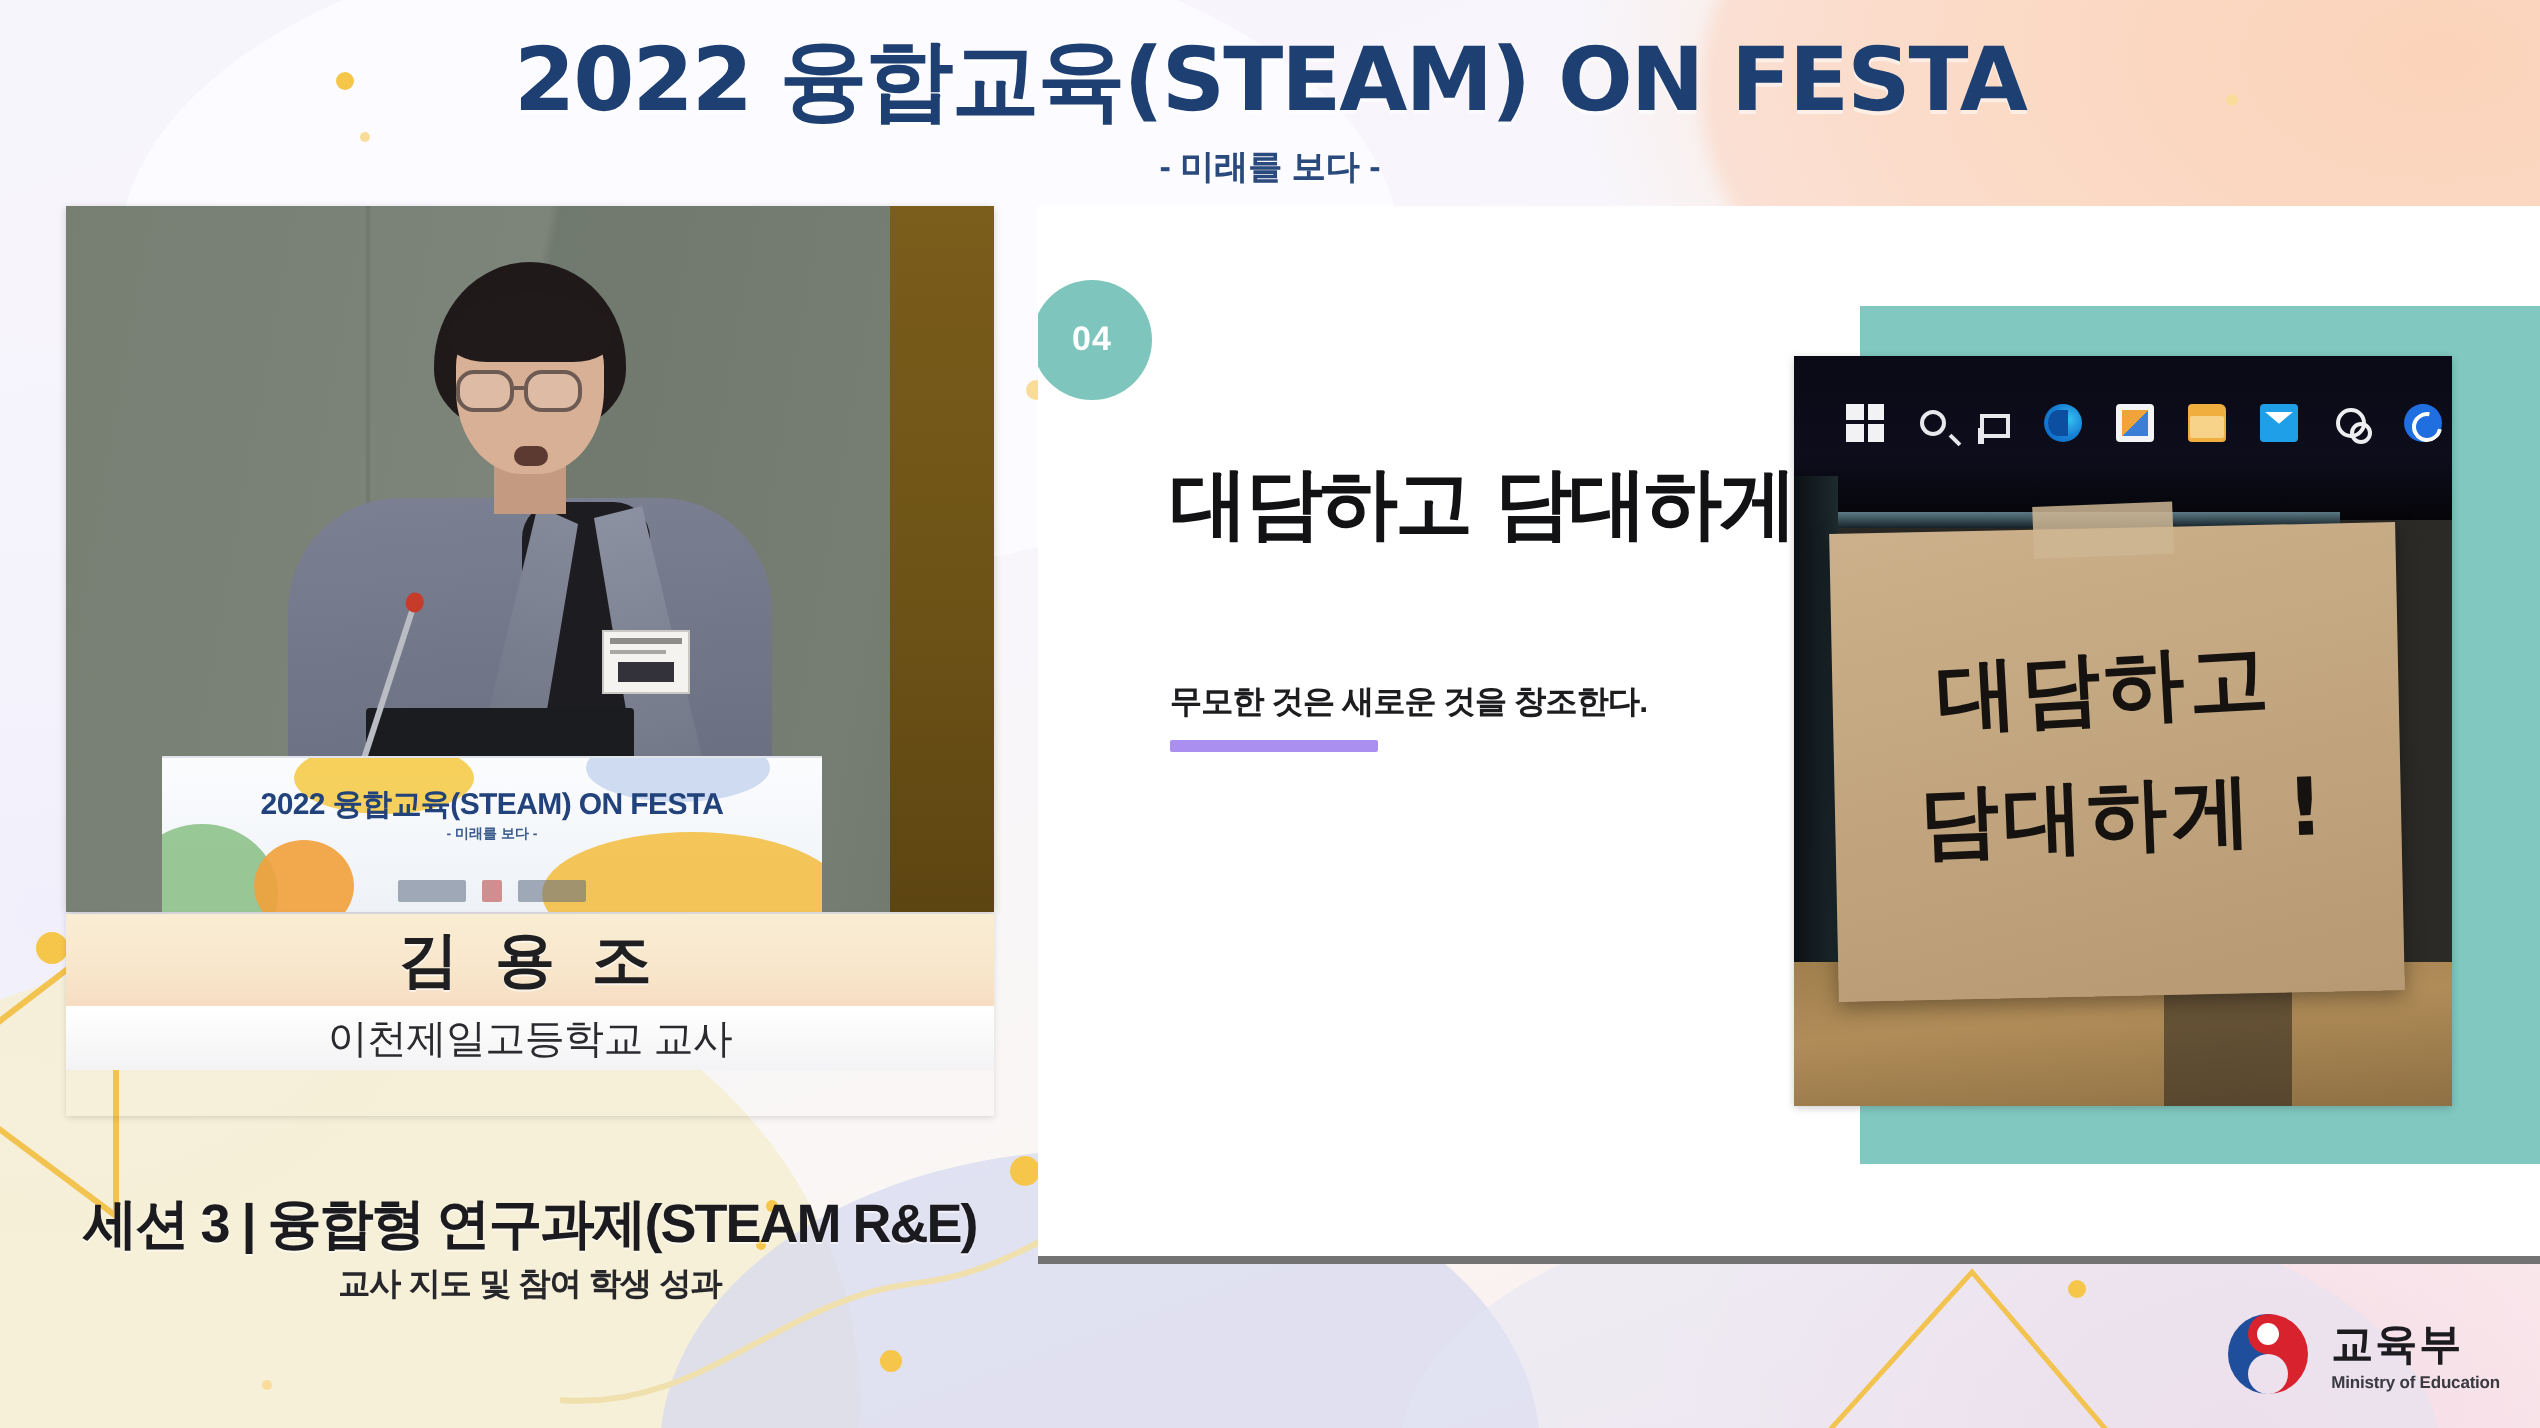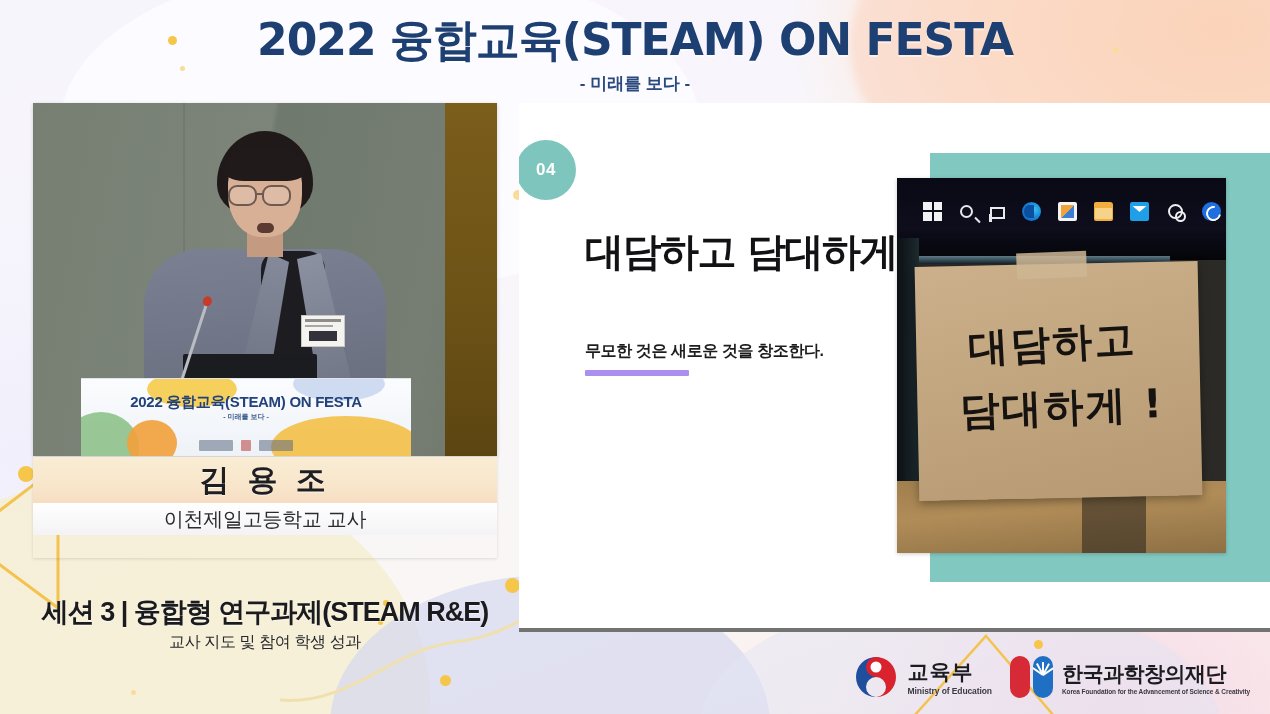--- a/index.html
+++ b/index.html
@@ -139,21 +139,21 @@
   .name-txt { font-size:30px; font-weight:bold; color:#1f1f22; letter-spacing:5px;
     text-shadow:0 1px 0 rgba(255,255,255,.6); }
   .affil-bar { height:32px; background:linear-gradient(180deg,#ffffff,#f3f3f5);
     display:flex; align-items:center; justify-content:center; }
   .affil-txt { font-size:20px; color:#2b2b2f; letter-spacing:-.3px; }
 
   
   .session { position:absolute; left:33px; top:574px; width:464px; z-index:6; text-align:center;margin-top:20px; }
   .session-main { font-size:27px; font-weight:bold; color:#1b1b1f; letter-spacing:-1px;
     text-shadow:0 1px 0 rgba(255,255,255,.55); white-space:nowrap; }
-  .session-sub { margin-top:2px; font-size:16px; font-weight:normal; color:#26262b; letter-spacing:-.4px; }
+  .session-sub { margin-top:2px; font-size:16px; font-weight:bold; color:#26262b; letter-spacing:-.4px; }
 
   
   .slide { position:absolute; left:519px; top:103px; width:752px; height:529px; z-index:6;
     background:#ffffff; border-bottom:4px solid #737373; overflow:hidden; }
   .badge04 { position:absolute; left:-3px; top:37px; width:60px; height:60px;
     background:#7ec6bd; border-radius:50%;
     display:flex; align-items:center; justify-content:center; }
   .badge04 span { color:#ffffff; font-size:17px; font-weight:bold; letter-spacing:.5px; }
   .slide-h1 { position:absolute; left:66px; top:122px; font-size:39px; font-weight:bold;
     color:#121215; letter-spacing:-1.5px; white-space:nowrap;
@@ -382,29 +382,13 @@
       <path d="M23 3a20 20 0 1 0 0 40 10 10 0 0 1 0-20 10 10 0 0 0 0-20z" fill="#1f4e9c"></path>
       <path d="M23 3a20 20 0 0 1 0 40 10 10 0 0 0 0-20 10 10 0 0 1 0-20z" fill="#d8232f"></path>
       <circle cx="23" cy="13" r="5.5" fill="#fff"></circle>
     </svg>
     <div>
       <div class="logo-text-main">교육부</div>
       <div class="logo-text-sub">Ministry of Education</div>
     </div>
   </div>
 
-  <div class="logo-group">
-    <div class="kofac-marks">
-      <span class="kofac-red"></span>
-      <span class="kofac-blue">
-        <i style="transform:rotate(0deg)"></i>
-          <i style="transform:rotate(28deg)"></i>
-        <i style="transform:rotate(-28deg)"></i>
-          <i style="transform:rotate(56deg)"></i>
-        <i style="transform:rotate(-56deg)"></i>
-      </span>
-    </div>
-    <div>
-      <div class="kofac-text-main">한국과학창의재단</div>
-      <div class="kofac-text-sub">Korea Foundation for the Advancement of Science &amp; Creativity</div>
-    </div>
-  </div>
 </div>
 
 </body></html>

